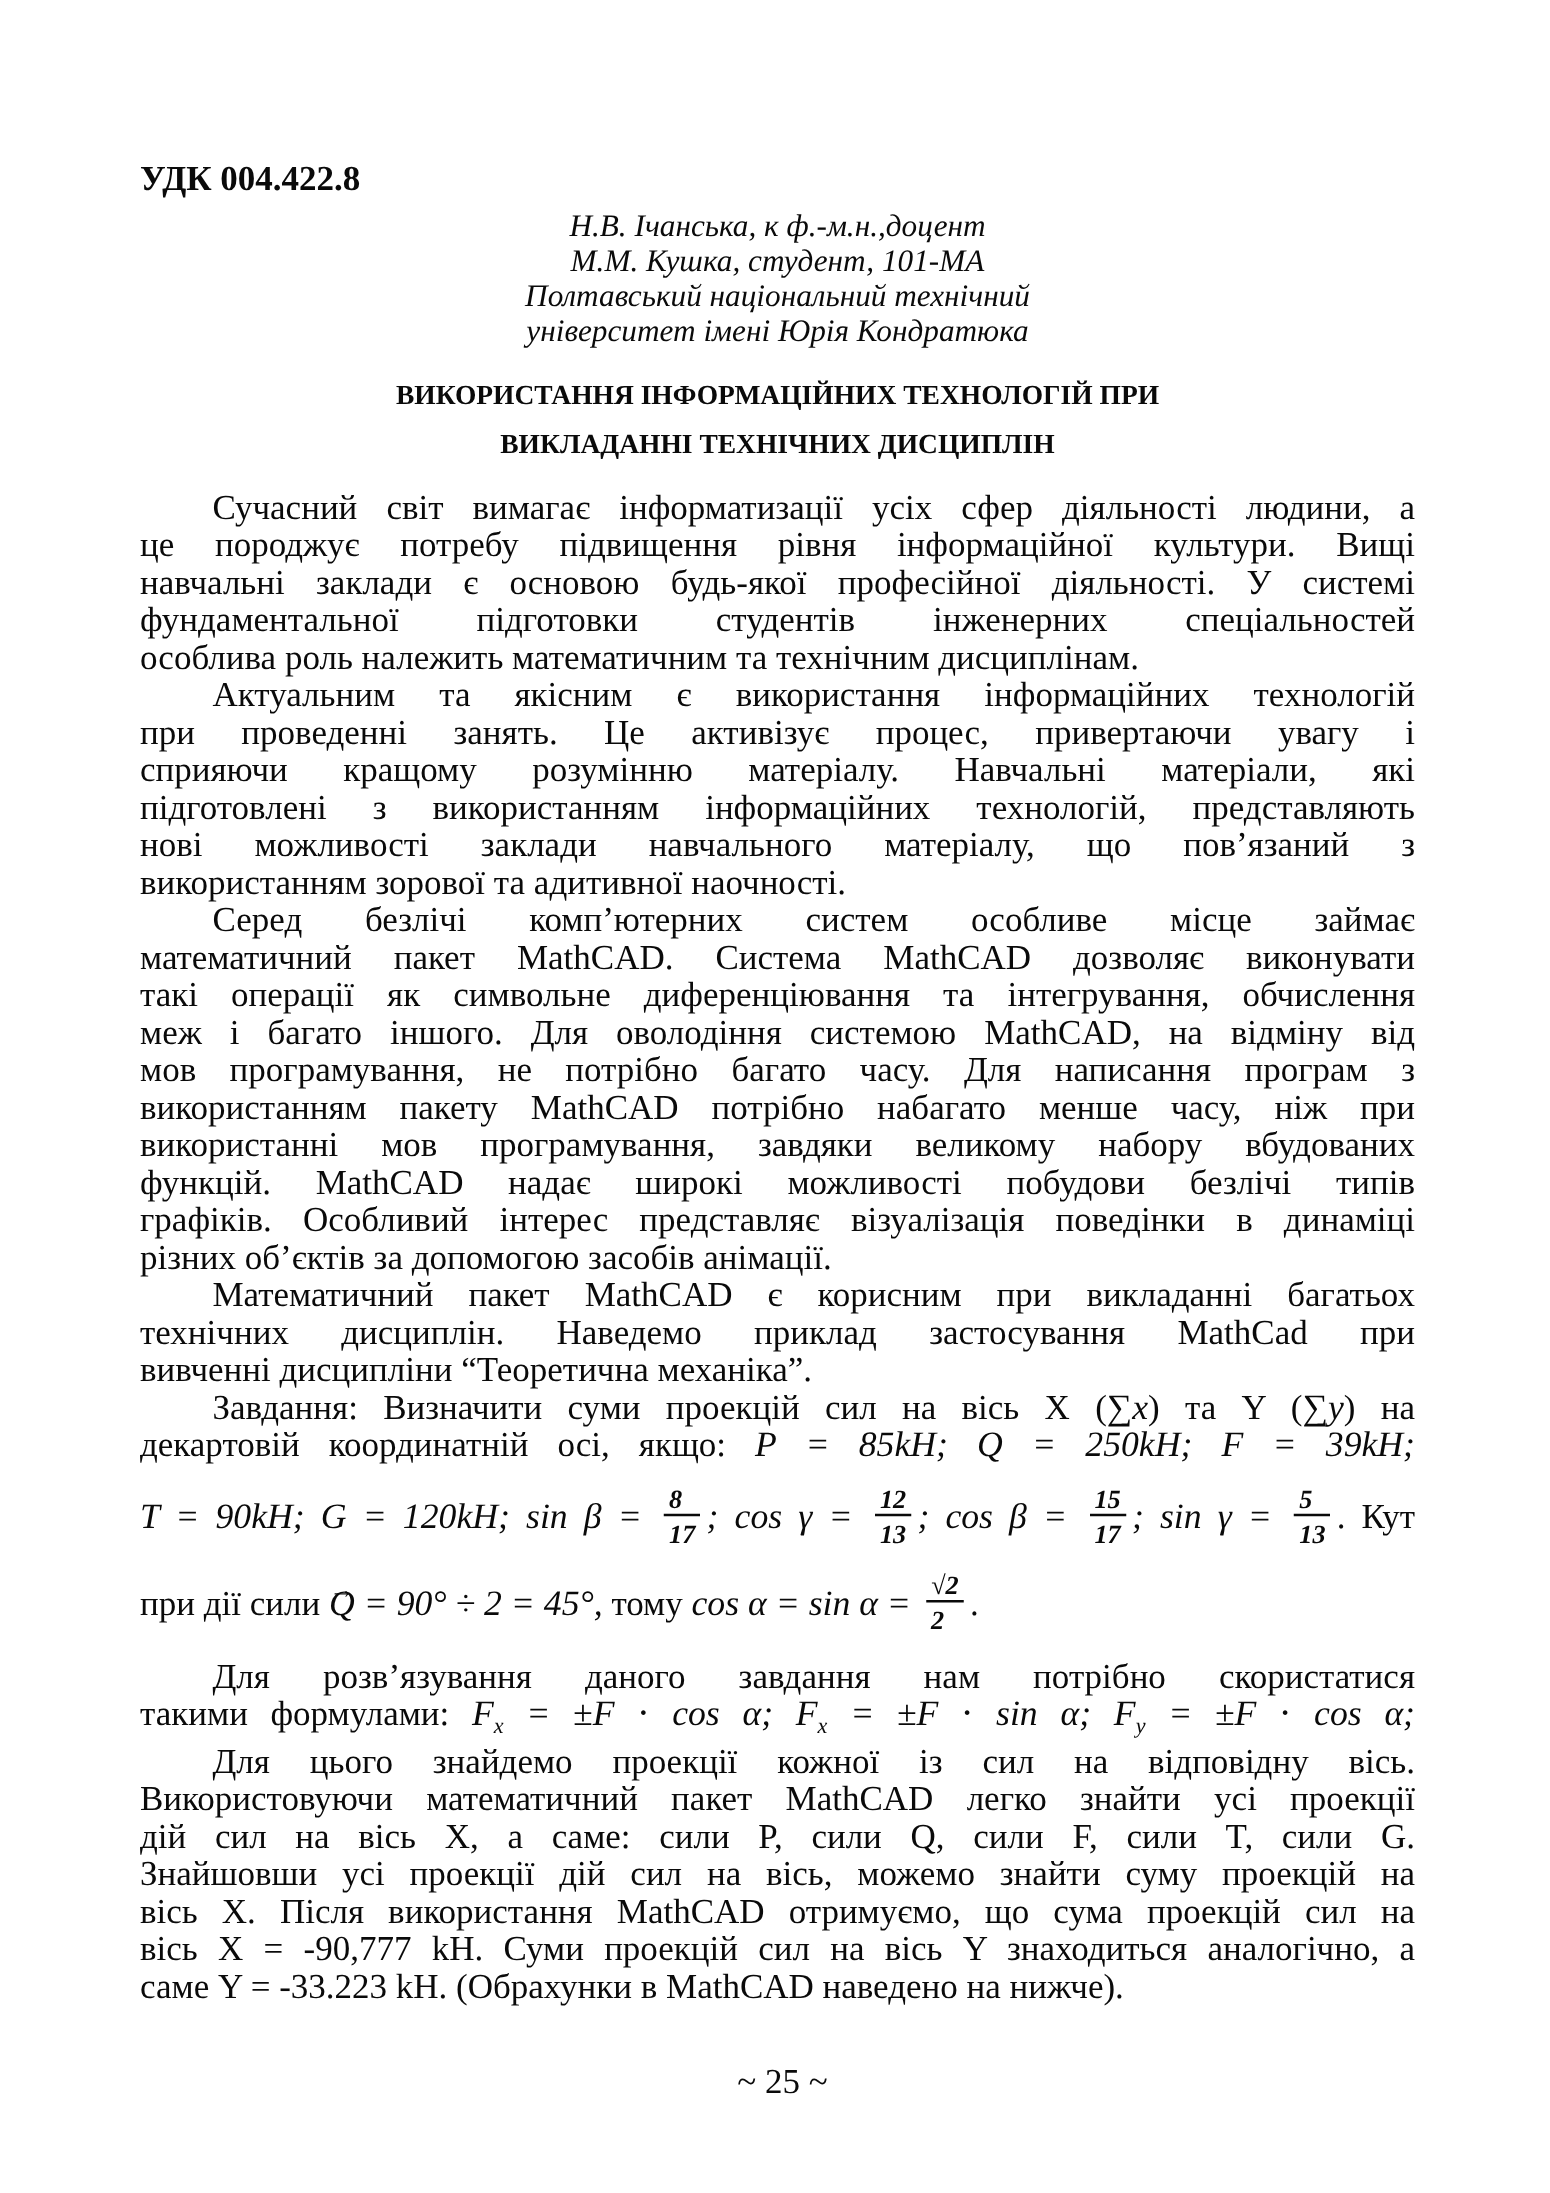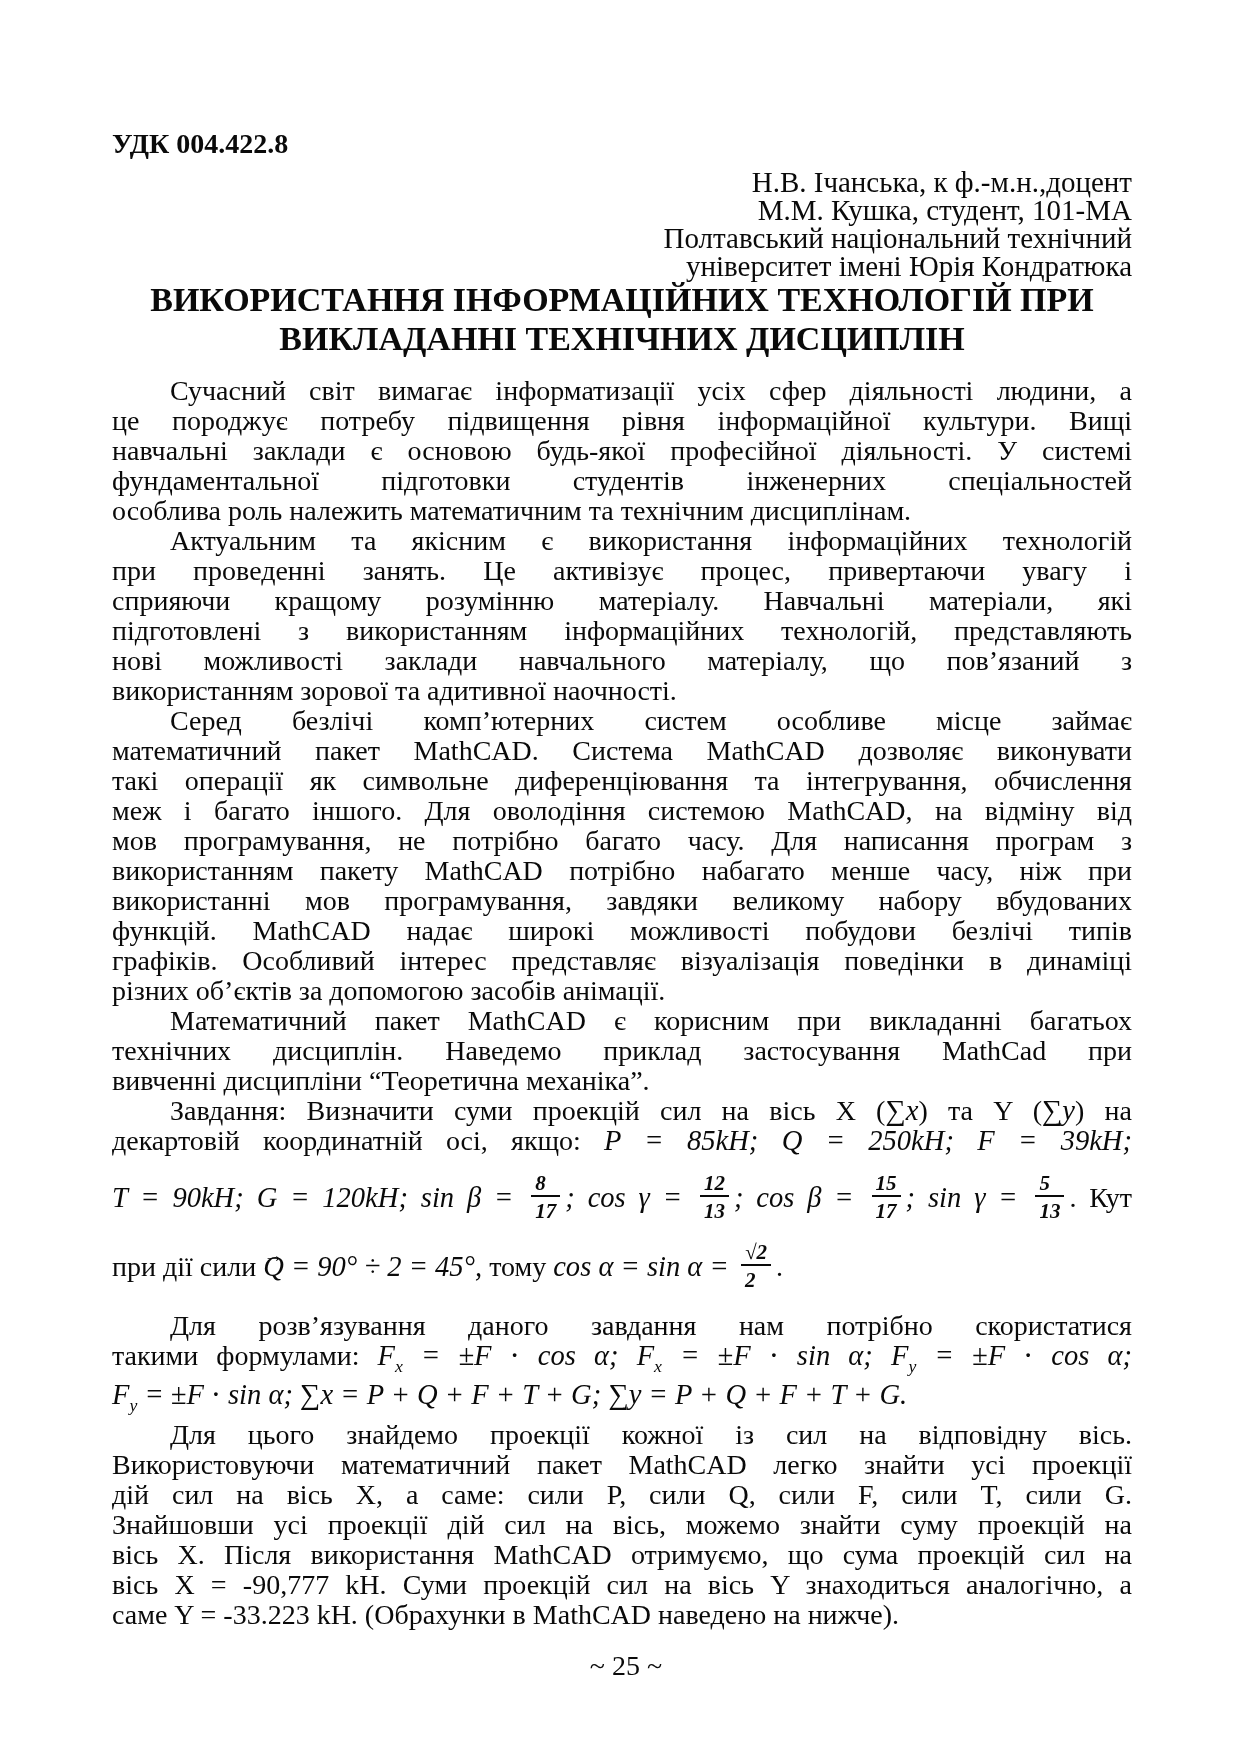--- a/index.html
+++ b/index.html
@@ -7,22 +7,22 @@
     position:relative;
     width:1240px;height:1754px;
     background:#ffffff;
     box-sizing:border-box;
     padding:128px 108px 0 112px;
     font-family:"Liberation Serif","DejaVu Serif",serif;
     color:#0a0a0a;
     overflow:hidden;
   }
   .udc{font-weight:bold;font-size:28px;line-height:32px;}
-  .authors{margin-top:8px;text-align:right;font-size:29px;line-height:28px;}
-  .title{text-align:center;font-weight:bold;font-size:34px;line-height:39px;font-family:Liberation Serif, serif;}
+  .authors{margin-top:8px;text-align:center;font-style:italic;font-size:25px;line-height:28px;}
+  .title{margin-top:16px;text-align:center;font-weight:bold;font-size:22px;line-height:39px;font-family:Liberation Serif, serif;}
   .title .tl{display:block;}
   .body{margin-top:18px;font-size:28px;line-height:30px;}
   .ln{text-align:justify;text-align-last:justify;}
   .ln.last{text-align:left;text-align-last:left;}
   .ind{text-indent:58px;}
   .tall{margin:16px 0;}
   .m{font-style:italic;font-size:1.02em;}
   .m sub{font-size:0.62em;font-style:italic;}
   .frac{
     display:inline-block;vertical-align:-0.52em;text-align:center;
@@ -94,21 +94,20 @@
     <div>
       <div class="ln j ind"><span>Завдання: Визначити суми проекцій сил на вісь X (</span><span class="m">∑x</span><span>) та Y (</span><span class="m">∑y</span><span>) на</span></div>
       <div class="ln j"><span>декартовій  координатній  осі,  якщо: </span><span class="m">P = 85kH;  Q = 250kH;  F = 39kH;</span></div>
       <div class="ln j tall"><span class="m">T = 90kH;  G = 120kH;  sin β = </span><span class="frac"><span class="n">8</span><span class="d">17</span></span><span class="m">;   cos γ = </span><span class="frac"><span class="n">12</span><span class="d">13</span></span><span class="m">;  cos β = </span><span class="frac"><span class="n">15</span><span class="d">17</span></span><span class="m">;  sin γ = </span><span class="frac"><span class="n">5</span><span class="d">13</span></span><span>. Кут</span></div>
       <div class="ln last tall"><span>при дії сили </span><span class="m vec">Q</span><span class="m"> = 90° ÷ 2 = 45°,</span><span> тому </span><span class="m">cos α = sin α = </span><span class="frac"><span class="n">√2</span><span class="d">2</span></span><span>.</span></div>
     </div>
 
     <div>
       <div class="ln j ind">Для розв’язування даного завдання нам потрібно скористатися</div>
       <div class="ln j"><span>такими  формулами:  </span><span class="m"><span>F</span><sub>x</sub><span> =  ±F ⋅ cos α;   </span><span>F</span><sub>x</sub><span> =  ±F ⋅ sin α;   </span><span>F</span><sub>y</sub><span> =  ±F ⋅ cos α;</span></span></div>
-      <div class="ln last"><span class="m"><span>F</span><sub>y</sub><span> =  ±F ⋅ sin α; ∑x = P + Q + F + T + G; ∑y = P + Q + F + T + G.</span></span></div>
     </div>
 
     <div>
       <div class="ln j ind">Для цього знайдемо проекції кожної із сил на відповідну вісь.</div>
       <div class="ln j">Використовуючи математичний пакет MathCAD легко знайти усі проекції</div>
       <div class="ln j">дій сил на вісь X, а саме: сили P, сили Q, сили F, сили T, сили G.</div>
       <div class="ln j">Знайшовши усі проекції дій сил на вісь, можемо знайти суму проекцій на</div>
       <div class="ln j">вісь X. Після використання MathCAD отримуємо, що сума проекцій сил на</div>
       <div class="ln j">вісь X = -90,777 kH. Суми проекцій сил на вісь Y знаходиться аналогічно, а</div>
       <div class="ln last">саме Y = -33.223 kH. (Обрахунки  в MathCAD наведено на нижче).</div>

